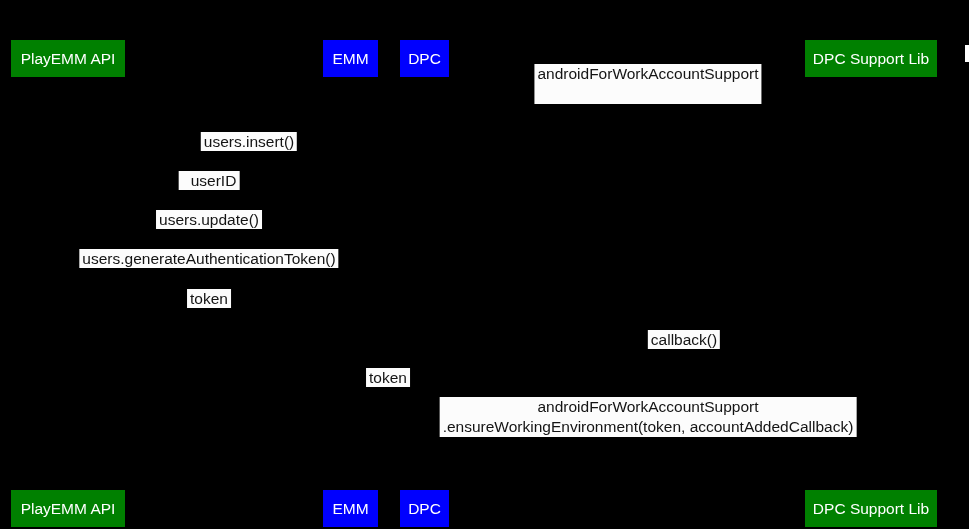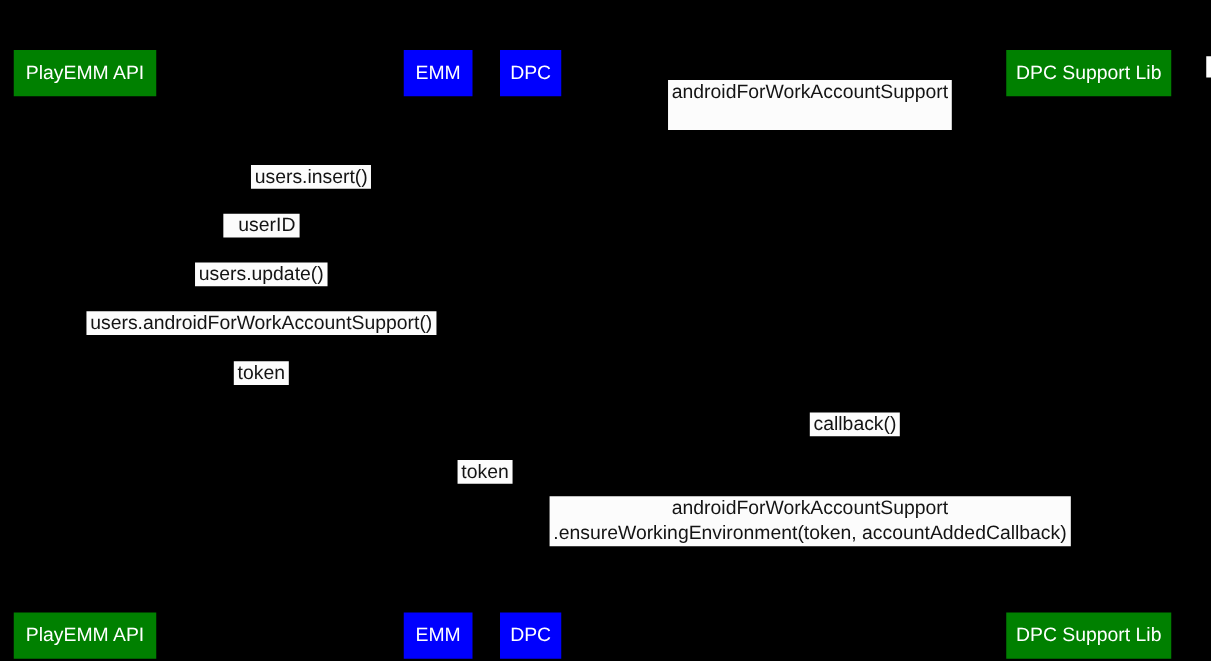--- a/index.html
+++ b/index.html
@@ -64,21 +64,21 @@
   <div class="msg two-line" style="left:648px; top:64px;">
     <div>androidForWorkAccountSupport</div>
   </div>
 
   <div class="msg" style="left:215px; top:132px;margin-left:34px;">users.insert()</div>
 
   <div class="msg" style="left:209px; top:171px;padding-left:12px;">userID</div>
 
   <div class="msg" style="left:209px; top:210px;text-align:center;">users.update()</div>
 
-  <div class="msg" style="left:209px; top:249px;">users.androidForWorkAccountSupport()</div>
+  <div class="msg" style="left:209px; top:249px;">users.generateAuthenticationToken()</div>
 
   <div class="msg" style="left:209px; top:289px;">token</div>
 
   <div class="msg" style="left:684px; top:330px;">callback()</div>
 
   <div class="msg" style="left:388px; top:368px;">token</div>
 
   <div class="msg two-line" style="left:648px; top:397px;">
     <div>androidForWorkAccountSupport</div>
     <div>.ensureWorkingEnvironment(token, accountAddedCallback)</div>

